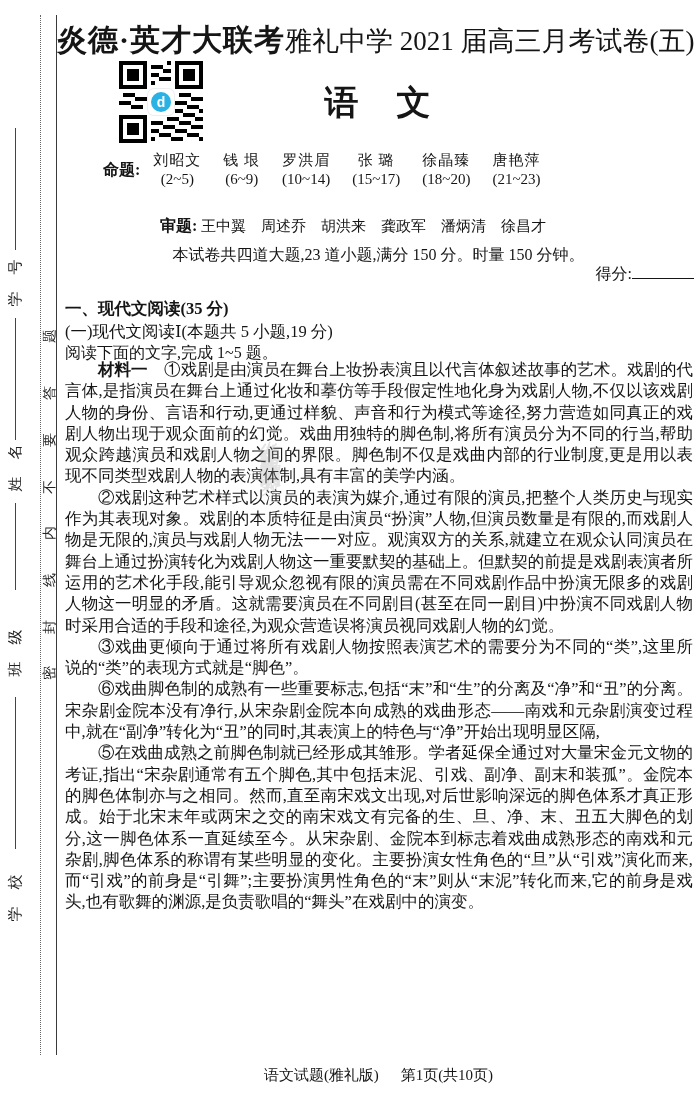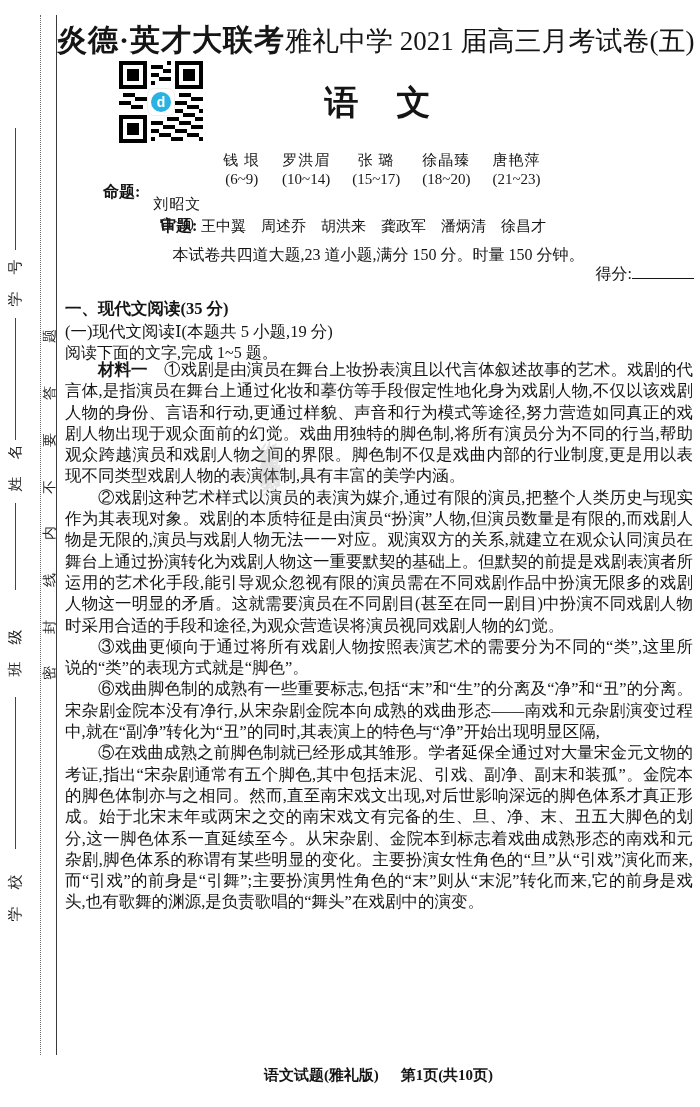--- a/index.html
+++ b/index.html
@@ -62,21 +62,21 @@
   .body-text { position:absolute; top:359px; left:8px; width:628px;
                font-size:16.5px; line-height:21.3px; text-align:justify; }
   .body-text p { text-indent:2em; }
   .material-label { font-weight:bold; }
 
   .watermark { position:absolute; left:198px; top:423px; height:168px;
                writing-mode:vertical-rl; font-size:22px; letter-spacing:3px;
                color:#9a9a9a; opacity:0.28; pointer-events:none; }
 
   .footer { position:absolute; top:1066px; left:0; width:100%; text-align:center; font-size:15px; }
-  .footer-part { margin:0 9px;font-weight:bold; }
+  .footer-part { margin:0 9px; }
 </style>
 </head>
 <body>
 
 <div class="page">
 
   <div class="sidebar">
     <div class="seal-dotted-line"></div>
     <div class="seal-solid-line"></div>
     <div id="sidebar-fields">
@@ -200,22 +200,22 @@
           <div class="qr-logo-circle" style="background: rgb(41, 178, 227);">d</div>
         </div>
       </div>
 
     <div class="subject-title">语　文</div>
 
     <div class="setters">
       <span class="setters-label">命题:</span>
       <span id="setters-cols" style="display:flex;">
           <span class="setter-col">
-            <span class="setter-name" style="display: block; margin-top: 44px;">刘昭文</span>
-            <span class="setter-range" style="display: block;">(1~4)</span>
+            <span class="setter-name" style="display: block;">刘昭文</span>
+            <span class="setter-range" style="display: block;">(2~5)</span>
           </span>
           <span class="setter-col">
             <span class="setter-name" style="display: block;">钱 垠</span>
             <span class="setter-range" style="display: block;">(6~9)</span>
           </span>
           <span class="setter-col">
             <span class="setter-name" style="display: block;">罗洪眉</span>
             <span class="setter-range" style="display: block;">(10~14)</span>
           </span>
           <span class="setter-col">

